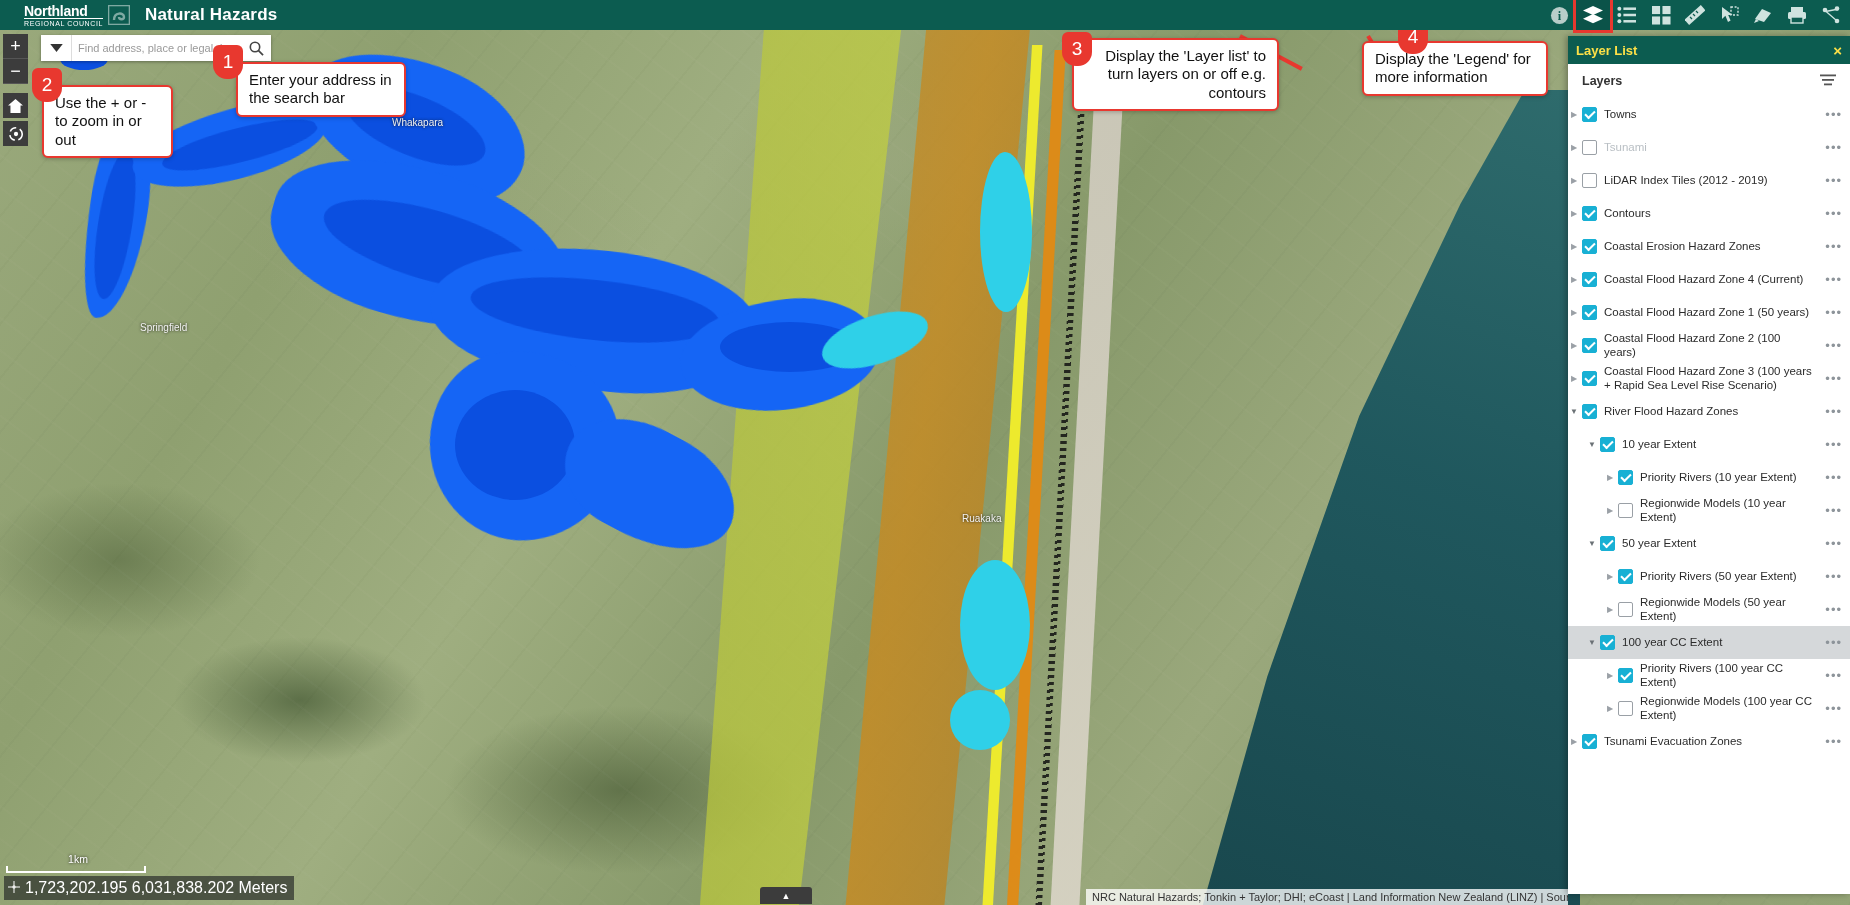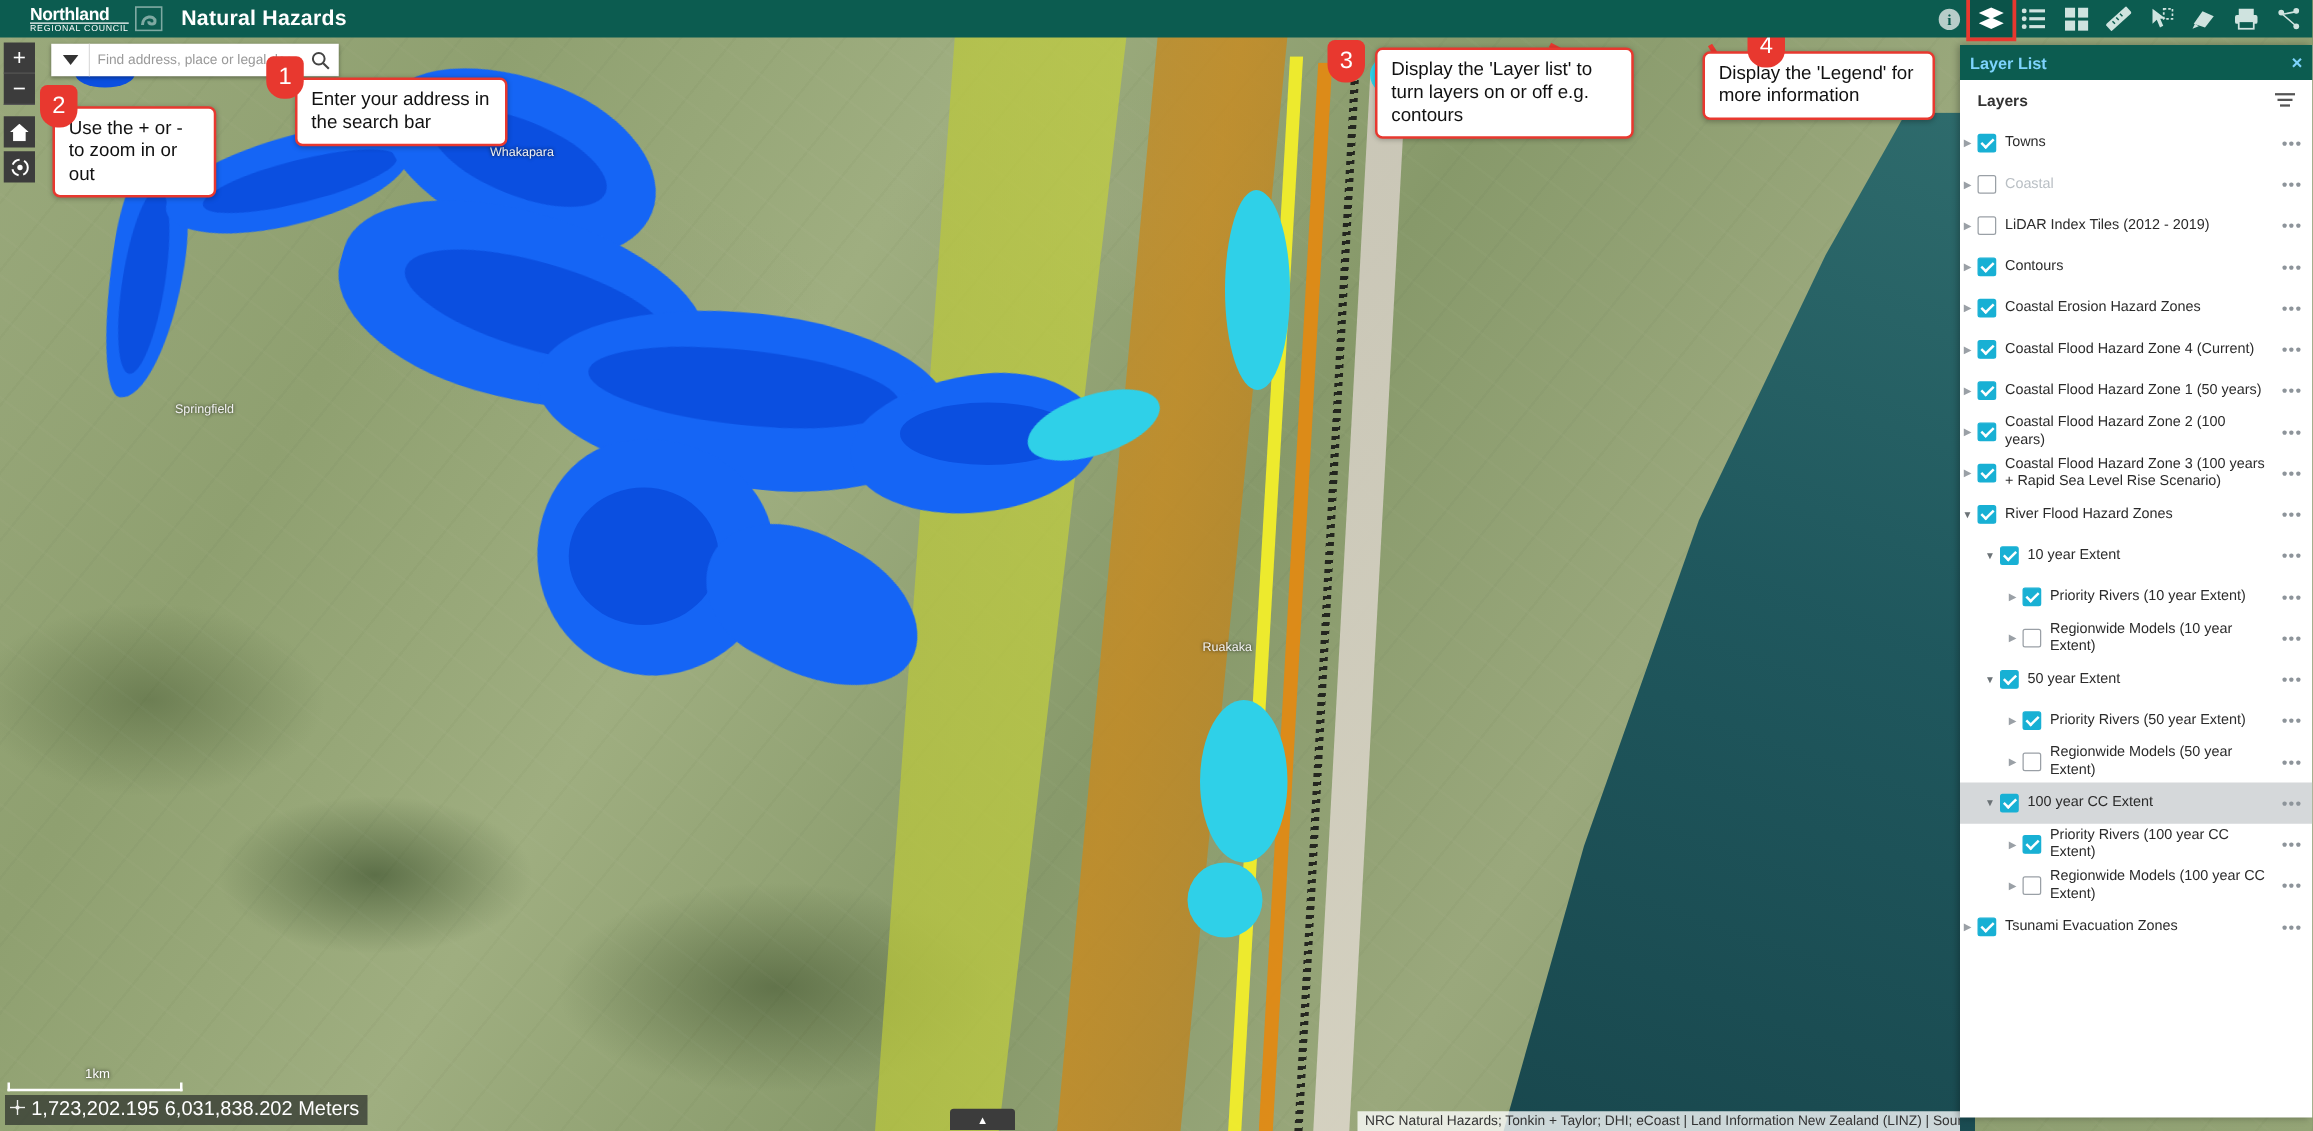--- a/index.html
+++ b/index.html
@@ -100,21 +100,21 @@
     line-height:1.22; z-index:35; box-shadow:0 1px 4px rgba(0,0,0,.25); }
   .badge{ position:absolute; width:30px; height:34px; background:#e8382f;
     color:#fff; font-size:19px; display:flex; align-items:center;
     justify-content:center; border-radius:6px 6px 14px 14px; z-index:36; }
   .ptr{ position:absolute; background:#e8382f; z-index:34; }
 
   
   .panel{ position:absolute; right:0; top:36px; width:282px; height:858px;
     background:#fff; z-index:38; box-shadow:-2px 0 6px rgba(0,0,0,.3);
     display:flex; flex-direction:column; }
-  .panel-head{ height:28px; background:#0c5c50; color:#7dd3fc; display:flex;
+  .panel-head{ height:28px; background:#0c5c50; color:#fde047; display:flex;
     align-items:center; padding:0 8px; font-size:13px; font-weight:bold;}
   .panel-head .sp{ margin-left:auto; display:flex; gap:8px; align-items:center;}
   .panel-head .x{ cursor:pointer; font-size:15px; line-height:1;}
   .panel-sub{ height:34px; display:flex; align-items:center; padding:0 14px;
     font-size:12.5px; color:#333; font-weight:bold; }
   .panel-sub .filt{ margin-left:auto; color:#555; cursor:pointer; }
   .layers{ flex:1; overflow:hidden; }
   .lrow{ display:flex; align-items:center; min-height:33px; padding:1px 8px 1px 0;
     font-size:11.5px; color:#2b2b2b; }
   .lrow.hl{ background:#d5d8da; }
@@ -313,21 +313,21 @@
   </div>
 
   <div class="badge" style="left:213px; top:45px;">1</div>
   <div class="callout" style="left:236px; top:62px; width:170px;">Enter your address in the search bar</div>
 
   <div class="badge" style="left:32px; top:68px;">2</div>
   <div class="callout" style="left:42px; top:85px; width:131px;">Use the + or - to zoom in or out</div>
 
   <div class="ptr" style="left:1240px; top:34px; width:70px; height:4px; transform:rotate(28deg); transform-origin:left center;"></div>
   <div class="badge" style="left:1062px; top:32px;">3</div>
-  <div class="callout" style="left:1100px; top:38px; width:207px;">Display the 'Layer list' to turn layers on or off e.g. contours</div>
+  <div class="callout" style="left:1072px; top:38px; width:207px;text-align:right;">Display the 'Layer list' to turn layers on or off e.g. contours</div>
 
   <div class="ptr" style="left:1368px; top:34px; width:40px; height:4px; transform:rotate(58deg); transform-origin:left center;"></div>
   <div class="badge" style="left:1398px; top:20px;">4</div>
   <div class="callout" style="left:1362px; top:41px; width:186px;">Display the 'Legend' for more information</div>
 
   <div class="panel">
     <div class="panel-head">
       <span>Layer List</span>
       <span class="sp">
         <span class="x">×</span>
@@ -346,21 +346,21 @@
     <div class="layers" id="layer-container">
         <div class="lrow">
           <span class="arrow">▶</span>
           <span class="cb on"></span>
           <span class="lname">Towns</span>
           <span class="dots">•••</span>
         </div>
         <div class="lrow dim">
           <span class="arrow">▶</span>
           <span class="cb"></span>
-          <span class="lname">Coastal</span>
+          <span class="lname">Tsunami</span>
           <span class="dots">•••</span>
         </div>
         <div class="lrow">
           <span class="arrow">▶</span>
           <span class="cb"></span>
           <span class="lname">LiDAR Index Tiles (2012 - 2019)</span>
           <span class="dots">•••</span>
         </div>
         <div class="lrow">
           <span class="arrow">▶</span>

